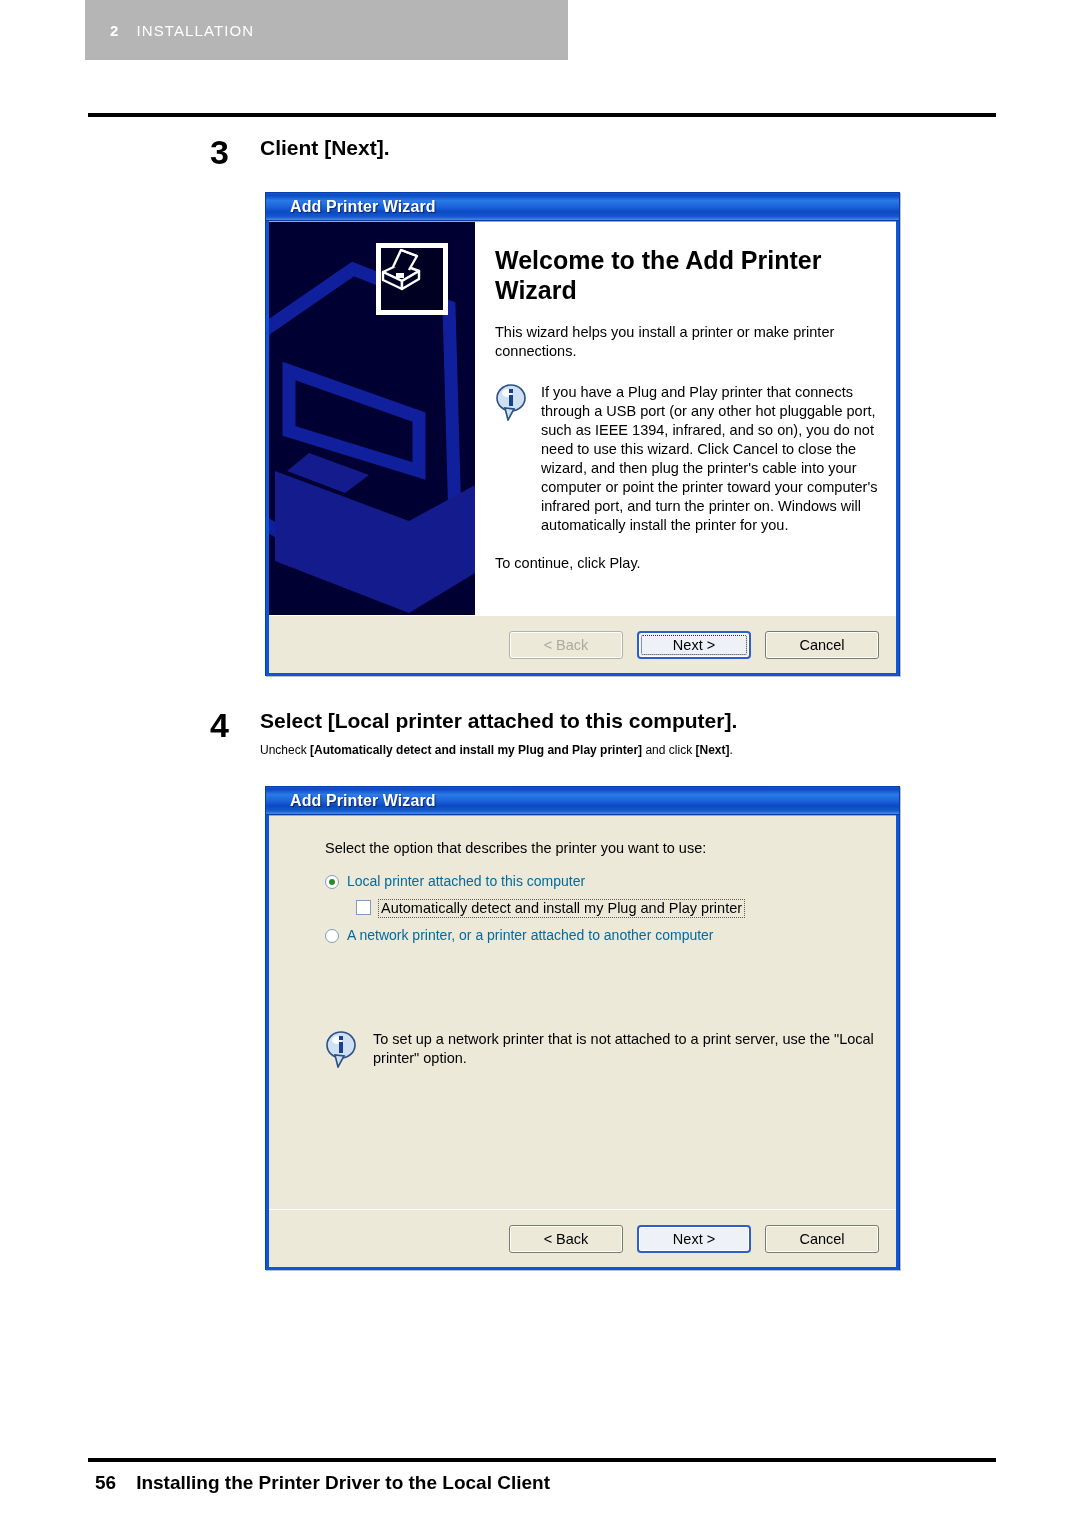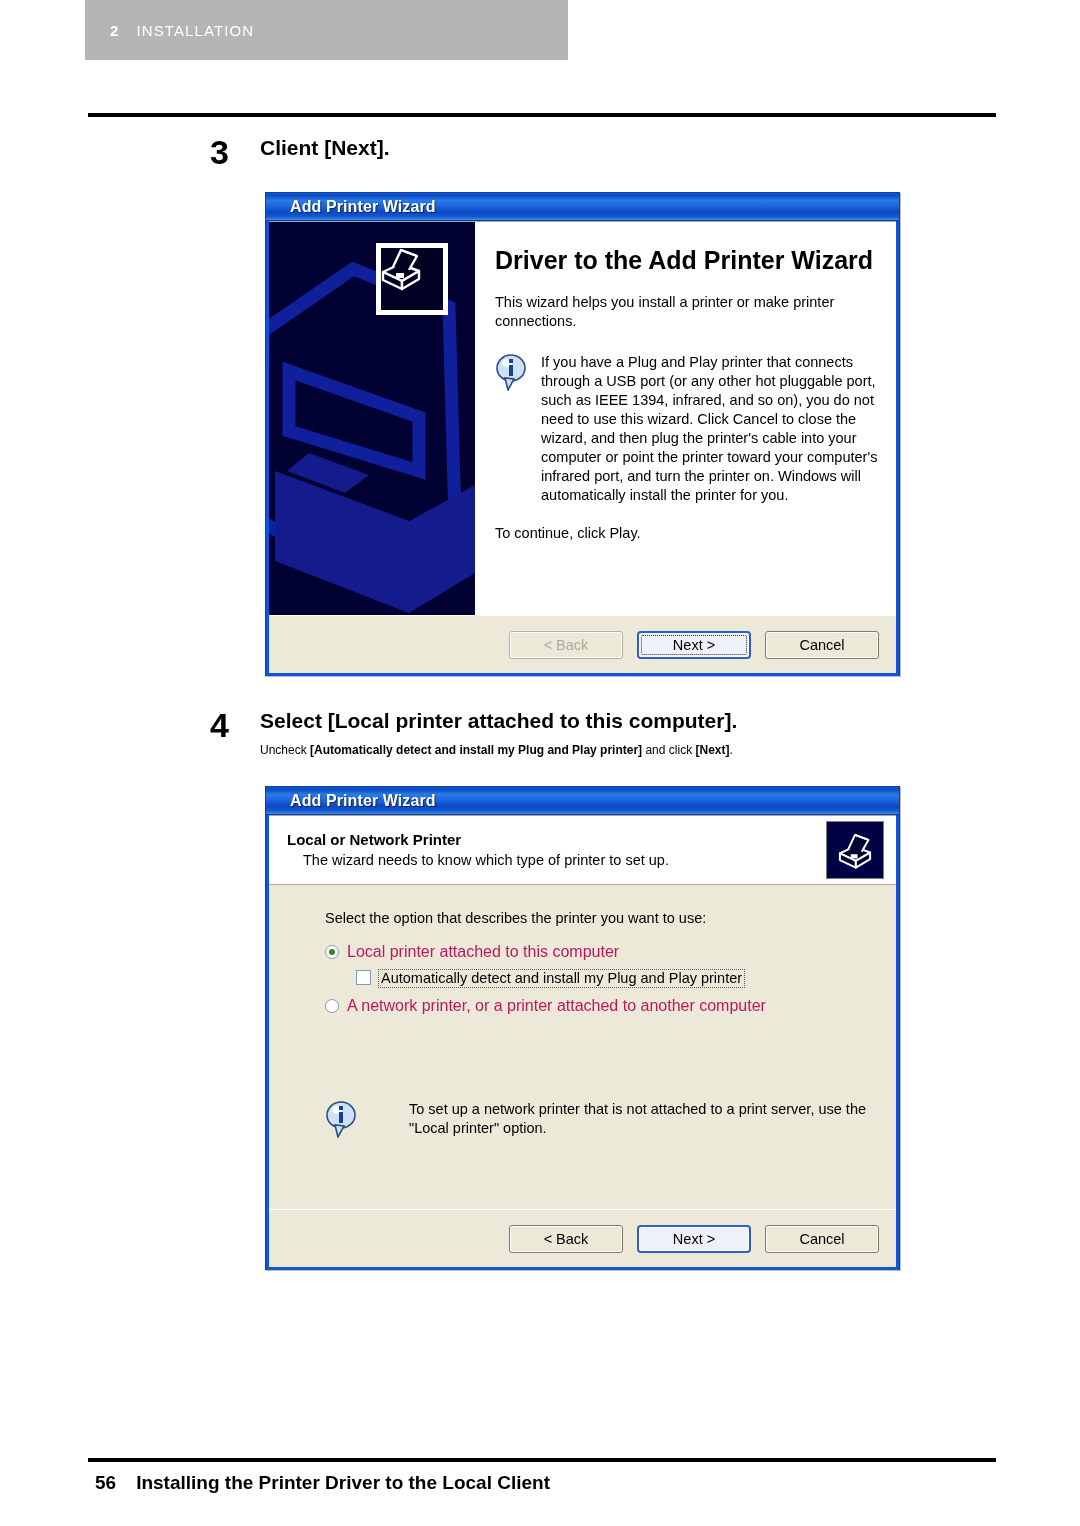--- a/index.html
+++ b/index.html
@@ -206,40 +206,40 @@
   .radio {
     width: 14px; height: 14px; border-radius: 50%;
     border: 1px solid #7f9db9; background: #ffffff;
     flex: 0 0 14px; margin-top: 2px; margin-right: 8px;
     box-sizing: border-box;
     display: flex; align-items: center; justify-content: center;
   }
   .radio .dot {
     width: 6px; height: 6px; border-radius: 50%; background: #2a8a2a;
   }
-  .opt-label { font-size: 16px; color: #be185d; line-height: 17px; }
+  .opt-label { font-size: 14px; color: #0369a1; line-height: 17px; }
 
   .check-row {
     display: flex; align-items: flex-start;
     margin: 4px 0 9px 31px;
   }
   .checkbox {
     width: 15px; height: 15px;
     border: 1px solid #7f9db9; background: #ffffff;
     flex: 0 0 15px; margin-top: 1px; margin-right: 7px;
     box-sizing: border-box;
   }
   .check-label {
     font-size: 14.5px; color: #000; line-height: 17px;
     border: 1px dotted #5a5a5a; padding: 0 2px;
   }
 
   .wiz-note {
     display: flex; position: absolute;
-    left: 56px; top: 215px; padding-right: 20px; gap: 36px;
+    left: 56px; top: 215px; padding-right: 20px;
   }
   .wiz-note .note-text {
     font-size: 14.5px; color: #000; line-height: 19px; margin-left: 14px;
   }
 
   
   .info-icon { flex: 0 0 auto; }
 </style>
 </head>
 <body>
@@ -290,21 +290,21 @@
                 <path d="M 17 24 L 25 7 L 41 13 L 33 27"></path>
                 <path d="M 25 7 L 41 13"></path>
               </g>
               <rect x="20" y="30" width="8" height="5" fill="#ffffff"></rect>
             </svg>
           </div>
         </div>
       </div>
 
       <div class="welcome-text">
-        <div class="welcome-heading">Driver to the Add Printer Wizard</div>
+        <div class="welcome-heading">Welcome to the Add Printer Wizard</div>
         <div class="welcome-para">This wizard helps you install a printer or make printer connections.</div>
         <div class="welcome-note">
           <span class="info-icon">
             <svg width="34" height="38" viewBox="0 0 34 38">
               <ellipse cx="16" cy="15" rx="14" ry="13" fill="#cfe0f2" stroke="#2a4f86" stroke-width="1.6"></ellipse>
               <path d="M 10 25 L 13 37 L 19 26 Z" fill="#cfe0f2" stroke="#2a4f86" stroke-width="1.6"></path>
               <ellipse cx="12" cy="10" rx="5" ry="4" fill="#ffffff" opacity=".85"></ellipse>
               <rect x="14" y="12" width="4" height="11" fill="#17418c"></rect>
               <rect x="14" y="6" width="4" height="4" fill="#17418c"></rect>
             </svg>
@@ -338,38 +338,20 @@
   </div>
 </div>
 
 <div class="dialog" id="dialog-local" style="left:265px; top:786px; width:635px; height:484px;">
 
   <div class="dlg-titlebar">
     <span class="dlg-title">Add Printer Wizard</span>
   </div>
 
   <div class="dlg-inner">
-    <div class="wiz-head">
-      <div>
-        <div class="wiz-head-title">Local or Network Printer</div>
-        <div class="wiz-head-sub">The wizard needs to know which type of printer to set up.</div>
-      </div>
-      <div class="wiz-head-icon">
-        <svg width="42" height="42" viewBox="0 0 50 50">
-          <g stroke="#ffffff" stroke-width="2.4" fill="#000033" stroke-linejoin="round">
-            <path d="M 7 29 L 24 21 L 43 28 L 26 38 Z"></path>
-            <path d="M 7 29 L 7 37 L 26 46 L 26 38 Z"></path>
-            <path d="M 43 28 L 43 36 L 26 46 L 26 38 Z"></path>
-            <path d="M 17 24 L 25 7 L 41 13 L 33 27"></path>
-            <path d="M 25 7 L 41 13"></path>
-          </g>
-          <rect x="20" y="30" width="8" height="5" fill="#ffffff"></rect>
-        </svg>
-      </div>
-    </div>
 
     <div class="wiz-body">
       <div class="prompt">Select the option that describes the printer you want to use:</div>
 
       <div class="opt-row">
         <span class="radio">
             <span class="dot"></span>
           </span>
         <span class="opt-label">Local printer attached to this computer</span>
       </div>

